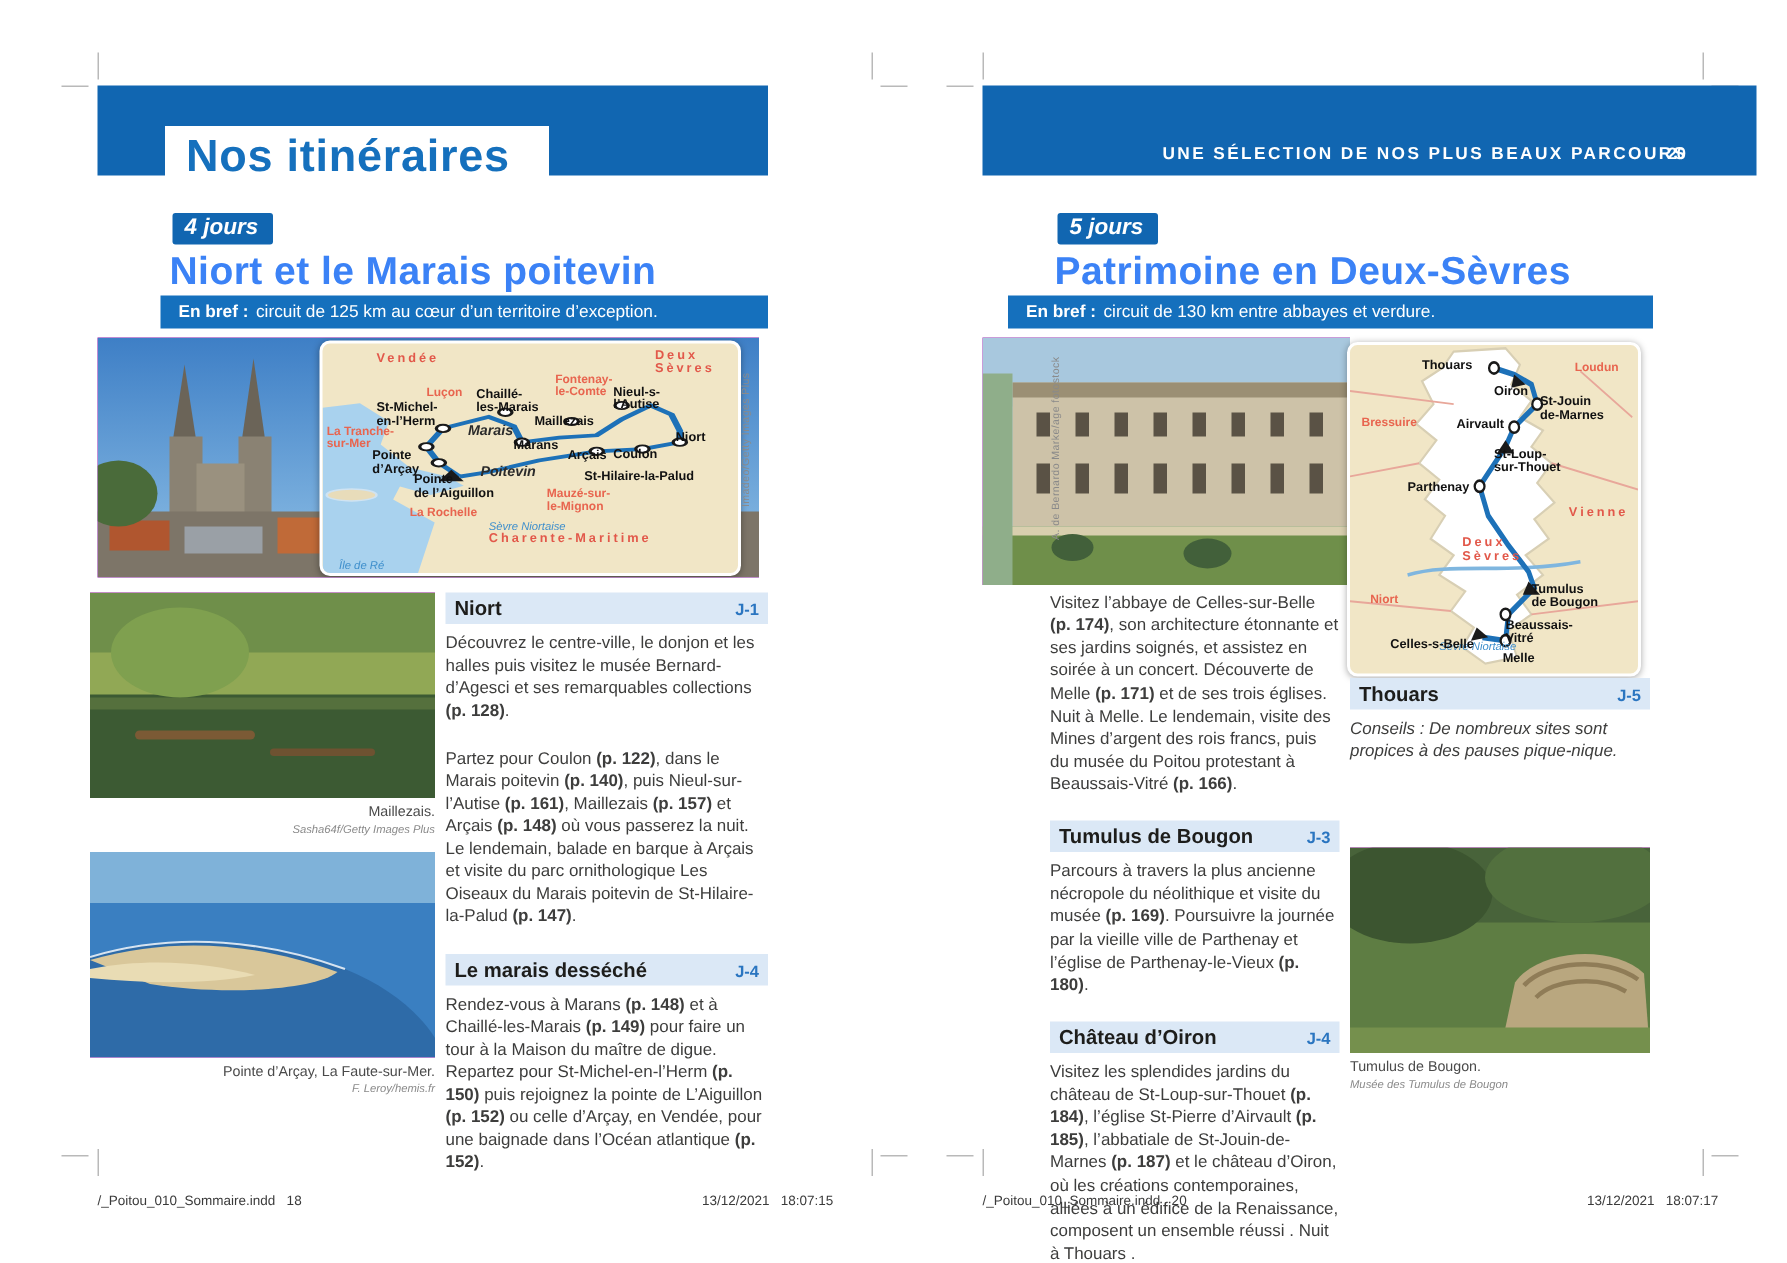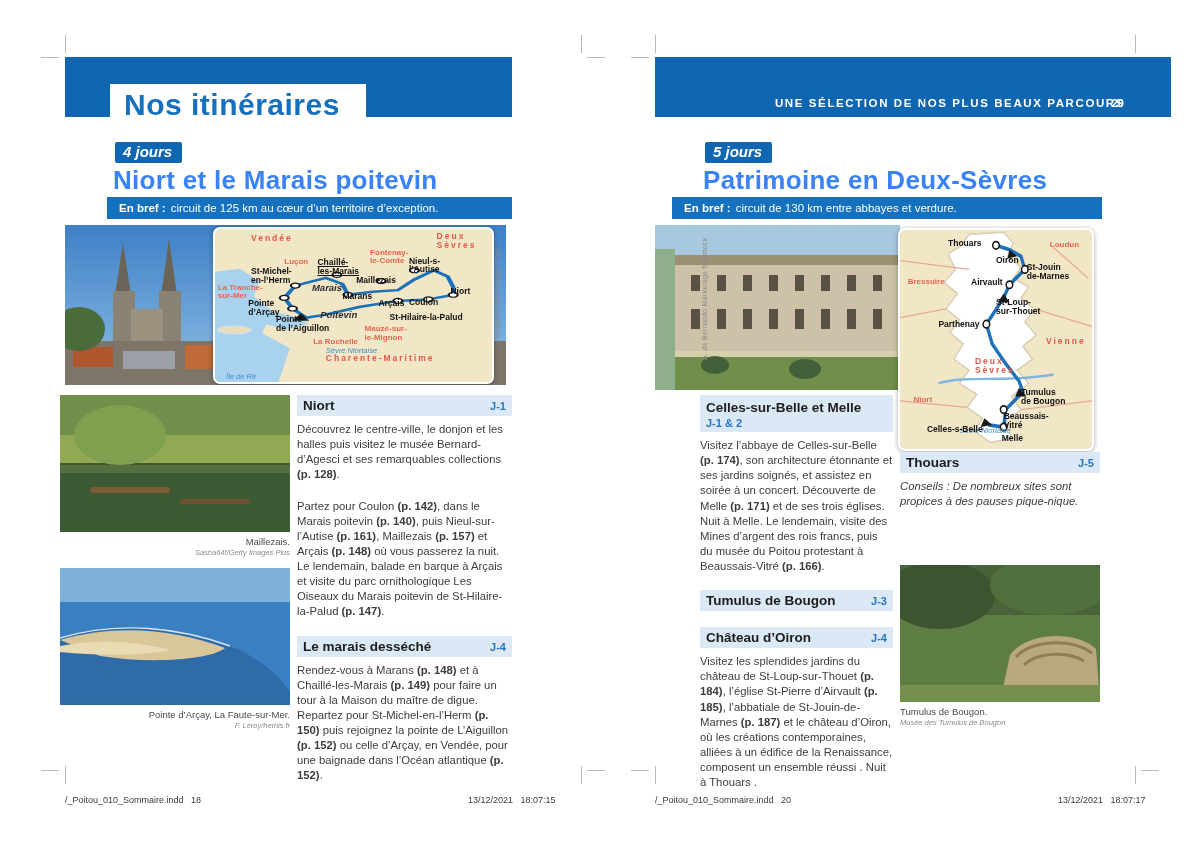--- a/index.html
+++ b/index.html
@@ -124,39 +124,39 @@
         <circle cx="72" cy="27" r="1.6"></circle>
           <circle cx="70,0" cy="27" r="0"></circle>
       </g>
       <polygon points="31,55 34,60 28,60" fill="#1a1a1a"></polygon>
     </svg>
     <div class="maplabels" style="position:absolute;inset:0">
         <span class="ml region" style="left: 13%; top: 3%;">Vendée</span>
         <span class="ml region" style="left: 80%; top: 2%;">Deux<br>Sèvres</span>
         <span class="ml town" style="left: 56%; top: 13%;">Fontenay-<br>le-Comte</span>
         <span class="ml town" style="left: 25%; top: 19%;">Luçon</span>
-        <span class="ml city" style="left: 37%; top: 19%; text-decoration: underline;">Chaillé-<br>les-Marais</span>
+        <span class="ml city" style="left: 37%; top: 19%;">Chaillé-<br>les-Marais</span>
         <span class="ml city" style="left: 70%; top: 18%;">Nieul-s-<br>l’Autise</span>
         <span class="ml city" style="left: 13%; top: 25%;">St-Michel-<br>en-l’Herm</span>
         <span class="ml city" style="left: 51%; top: 31%;">Maillezais</span>
         <span class="ml city" style="left: 85%; top: 38%;">Niort</span>
         <span class="ml town" style="left: 1%; top: 36%;">La Tranche-<br>sur-Mer</span>
         <span class="ml area" style="left: 35%; top: 35%;">Marais</span>
         <span class="ml city" style="left: 46%; top: 41%;">Marans</span>
         <span class="ml water" style="left: 40%; top: 46%;">Sèvre  Niortaise</span>
         <span class="ml city" style="left: 12%; top: 46%;">Pointe<br>d’Arçay</span>
         <span class="ml city" style="left: 59%; top: 46%;">Arçais</span>
         <span class="ml city" style="left: 70%; top: 45%;">Coulon</span>
         <span class="ml city" style="left: 63%; top: 55%;">St-Hilaire-la-Palud</span>
         <span class="ml city" style="left: 22%; top: 56%;">Pointe<br>de l’Aiguillon</span>
         <span class="ml area" style="left: 38%; top: 53%;">Poitevin</span>
         <span class="ml water" style="left: 4%; top: 63%;">Île de Ré</span>
         <span class="ml town" style="left: 54%; top: 63%;">Mauzé-sur-<br>le-Mignon</span>
         <span class="ml water" style="left: 4%; top: 73%;">Océan<br>Atlantique</span>
-        <span class="ml town" style="left: 21%; top: 71%; margin-left: 40px;">La Rochelle</span>
+        <span class="ml town" style="left: 21%; top: 71%;">La Rochelle</span>
         <span class="ml region" style="left: 40%; top: 82%;">Charente-Maritime</span>
       </div>
   </div>
 </div>
 <div class="vcredit" style="left:494px;top:228px;height:110px">Imadeo/Getty Images Plus</div>
 
 <div class="photo" style="left:60px;top:395px;width:230px;height:137px">
   <svg width="230" height="137">
     <rect width="230" height="60" fill="#6f8f4a"></rect>
     <rect y="40" width="230" height="30" fill="#91a855"></rect>
@@ -189,21 +189,21 @@
 
 <div class="abs" style="left:297px;top:395px;width:215px">
     <div class="sec">
       <div class="sec-h">
         <span class="sec-t">Niort</span>
         <span class="sec-d">J-1</span>
       </div>
       <p class="sec-b">Découvrez le centre-ville, le donjon et les halles puis visitez le musée Bernard-d’Agesci et ses remarquables collections <b>(p. 128)</b>.</p>
     </div>
     <div class="sec">
-      <p class="sec-b">Partez pour Coulon <b>(p. 142)</b>, dans le Marais poitevin <b>(p. 140)</b>, puis Nieul-sur-l’Autise <b>(p. 161)</b>, Maillezais <b>(p. 157)</b> et Arçais <b>(p. 148)</b> où vous passerez la nuit. Le lendemain, balade en barque à Arçais et visite du parc ornithologique Les Oiseaux du Marais poitevin de St-Hilaire-la-Palud <b>(p. 147)</b>.</p>
+      <p class="sec-b">Partez pour Coulon <b>(p. 122)</b>, dans le Marais poitevin <b>(p. 140)</b>, puis Nieul-sur-l’Autise <b>(p. 161)</b>, Maillezais <b>(p. 157)</b> et Arçais <b>(p. 148)</b> où vous passerez la nuit. Le lendemain, balade en barque à Arçais et visite du parc ornithologique Les Oiseaux du Marais poitevin de St-Hilaire-la-Palud <b>(p. 147)</b>.</p>
     </div>
     <div class="sec">
       <div class="sec-h">
         <span class="sec-t">Le marais desséché</span>
         <span class="sec-d">J-4</span>
       </div>
       <p class="sec-b">Rendez-vous à Marans <b>(p. 148)</b> et à Chaillé-les-Marais <b>(p. 149)</b> pour faire un tour à la Maison du maître de digue. Repartez pour St-Michel-en-l’Herm <b>(p. 150)</b> puis rejoignez la pointe de L’Aiguillon <b>(p. 152)</b> ou celle d’Arçay, en Vendée, pour une baignade dans l’Océan atlantique <b>(p. 152)</b>.</p>
     </div>
   </div>
 
@@ -291,28 +291,28 @@
       <span class="ml city" style="left: 63%; top: 72%;">Tumulus<br>de Bougon</span>
       <span class="ml town" style="left: 7%; top: 76%;">Niort</span>
       <span class="ml city" style="left: 54%; top: 83%;">Beaussais-<br>Vitré</span>
       <span class="ml city" style="left: 14%; top: 89%;">Celles-s-Belle</span>
       <span class="ml city" style="left: 53%; top: 93%;">Melle</span>
     </div>
 </div>
 
 <div class="abs" style="left:700px;top:395px;width:193px">
     <div class="sec">
-      <div class="sec-h below"><span class="sec-t">Celles-sur-Belle et Melle</span><span class="sec-d">J-1 &amp; 2</span></div>
       <p class="sec-b">Visitez l’abbaye de Celles-sur-Belle <b>(p. 174)</b>, son architecture étonnante et ses jardins soignés, et assistez en soirée à un concert. Découverte de Melle <b>(p. 171)</b> et de ses trois églises. Nuit à Melle. Le lendemain, visite des Mines d’argent des rois francs, puis du musée du Poitou protestant à Beaussais-Vitré <b>(p. 166)</b>.</p>
     </div>
     <div class="sec">
       <div class="sec-h">
         <span class="sec-t">Tumulus de Bougon</span>
         <span class="sec-d">J-3</span>
       </div>
+      <p class="sec-b">Parcours à travers la plus ancienne nécropole du néolithique et visite du musée <b>(p. 169)</b>. Poursuivre la journée par la vieille ville de Parthenay et l’église de Parthenay-le-Vieux <b>(p. 180)</b>.</p>
     </div>
     <div class="sec">
       <div class="sec-h">
         <span class="sec-t">Château d’Oiron</span>
         <span class="sec-d">J-4</span>
       </div>
       <p class="sec-b">Visitez les splendides jardins du château de St-Loup-sur-Thouet <b>(p. 184)</b>, l’église St-Pierre d’Airvault <b>(p. 185)</b>, l’abbatiale de St-Jouin-de-Marnes <b>(p. 187)</b> et le château d’Oiron, où les créations contemporaines, alliées à un édifice de la Renaissance, composent un ensemble réussi . Nuit à Thouars .</p>
     </div>
   </div>
 <div class="abs" style="left:900px;top:452px;width:200px">

